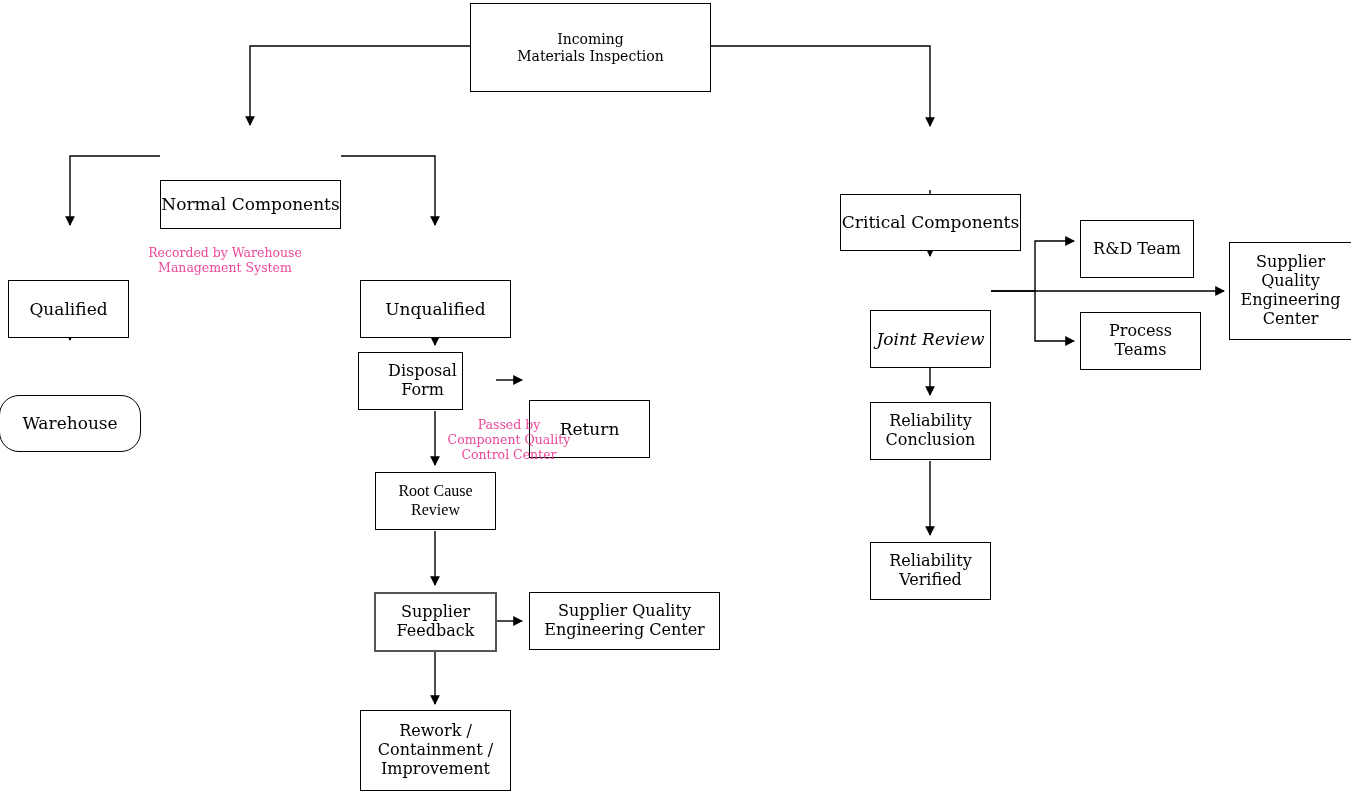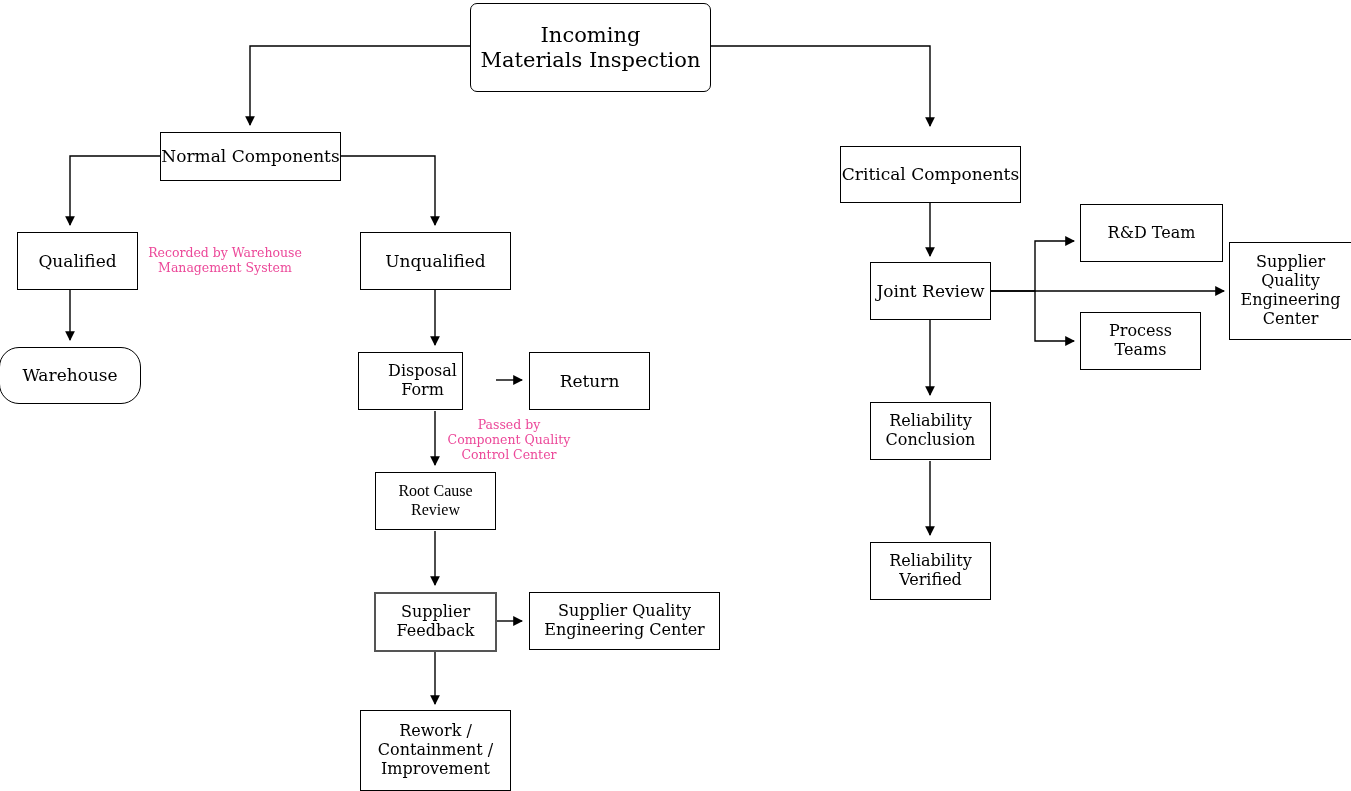--- a/index.html
+++ b/index.html
@@ -45,22 +45,22 @@
   }
   .edge-label {
     position: absolute;
     text-align: center;
     line-height: 1.2;
     white-space: pre-line;
     font-family: "DejaVu Serif", "Liberation Serif", serif;
     color: #ec4899;
     font-size: 12.5px;
   }
-  .fs-20 { font-size: 21px; border-radius: 7px; }
-  .fs-17 { font-size: 17px; }
+  .fs-20 { font-size: 14px; }
+  .fs-17 { font-size: 17px; margin-top: 48px; }
   .fs-16 { font-size: 16px; }
 </style>
 </head>
 <body>
 
 <div id="canvas">
 
   <svg class="edges" viewBox="0 0 1351 791">
     <defs>
       <marker id="arrow" viewBox="0 0 10 10" refX="9" refY="5" markerWidth="7" markerHeight="7" orient="auto-start-reverse">
@@ -105,21 +105,21 @@
     </g>
   </svg>
 
   <div class="node fs-20" style="left:470px; top:3px; width:241px; height:89px;">Incoming
 Materials Inspection</div>
 
   <div class="node fs-17" style="left:160px; top:132px; width:181px; height:49px;">Normal Components</div>
 
   <div class="node fs-17" style="left:840px; top:146px; width:181px; height:57px;">Critical Components</div>
 
-  <div class="node fs-17" style="left:17px; top:232px; width:121px; height:58px;">Qualified</div>
+  <div class="node fs-17" style="left:8px; top:232px; width:121px; height:58px;">Qualified</div>
 
   <div class="node fs-17" style="left:360px; top:232px; width:151px; height:58px;">Unqualified</div>
 
   <div class="node fs-17" style="left:-1px; top:347px; width:142px; height:57px;border-radius:20px;">Warehouse</div>
 
   <div class="node fs-16" style="left:358px; top:352px; width:105px; height:58px;padding-left:24px;">Disposal
 Form</div>
 
   <div class="node fs-17" style="left:529px; top:352px; width:121px; height:58px;">Return</div>
 
@@ -129,23 +129,23 @@
   <div class="node thick fs-16" style="left:374px; top:592px; width:123px; height:60px;">Supplier
 Feedback</div>
 
   <div class="node fs-16" style="left:360px; top:710px; width:151px; height:81px;">Rework /
 Containment /
 Improvement</div>
 
   <div class="node fs-16" style="left:529px; top:592px; width:191px; height:58px;">Supplier Quality
 Engineering Center</div>
 
-  <div class="node fs-17" style="left:870px; top:262px; width:121px; height:58px;">Joint Review</div>
+  <div class="node fs-17" style="left:870px; top:262px; width:121px; height:58px;font-style:italic;">Joint Review</div>
 
-  <div class="node fs-16" style="left:1080px; top:204px; width:143px; height:58px;">R&amp;D Team</div>
+  <div class="node fs-16" style="left:1080px; top:220px; width:114px; height:58px;">R&amp;D Team</div>
 
   <div class="node fs-16" style="left:1080px; top:312px; width:121px; height:58px;">Process
 Teams</div>
 
   <div class="node fs-16" style="left:1229px; top:242px; width:123px; height:98px;">Supplier
 Quality
 Engineering
 Center</div>
 
   <div class="node fs-16" style="left:870px; top:402px; width:121px; height:58px;">Reliability

